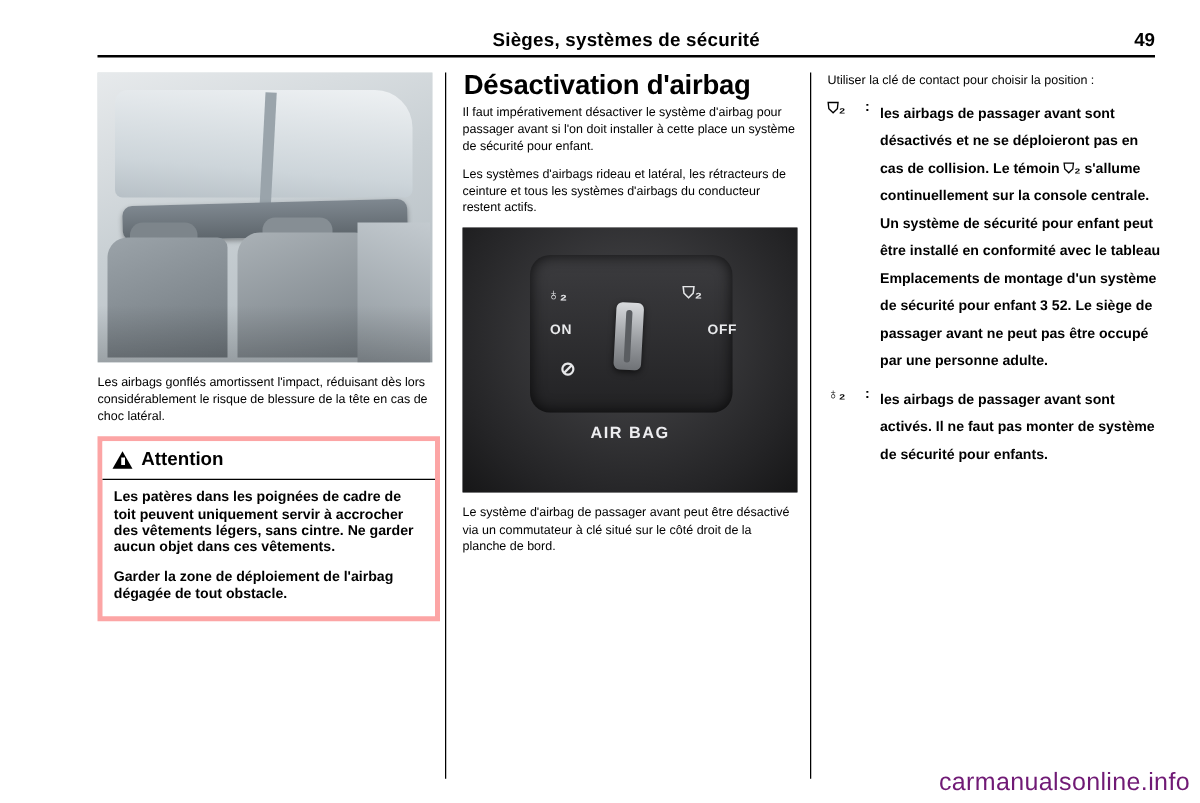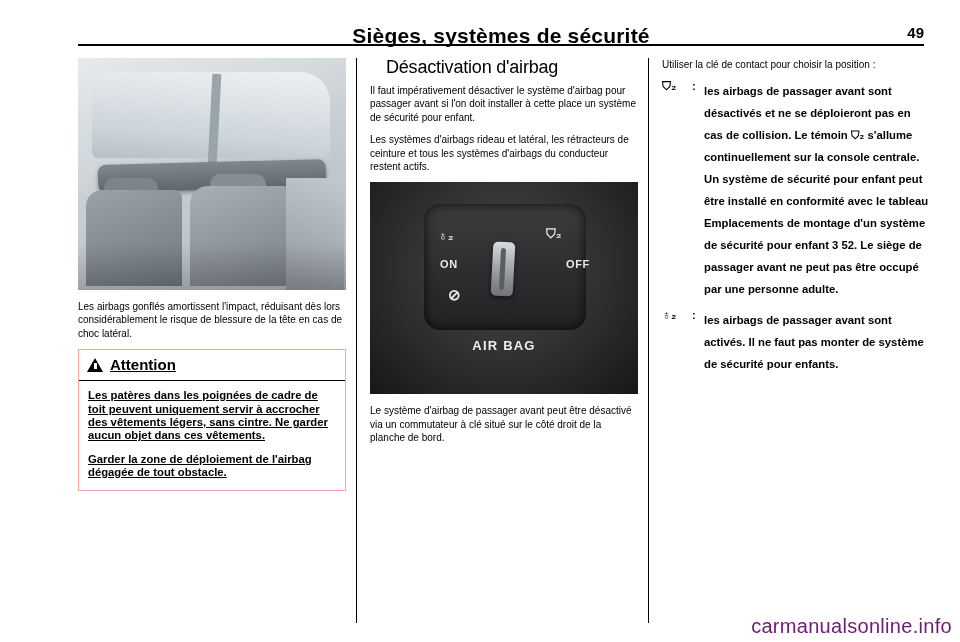--- a/index.html
+++ b/index.html
@@ -24,21 +24,21 @@
   }
   
   .page-header {
     position: absolute;
     left: 78px;
     top: 22px;
     width: 846px;
     height: 26px;
   }
   .header-title {
-    font-size: 21px;
+    font-size: 15px;
     font-weight: bold;
     text-align: center;
     letter-spacing: 0.2px;
     position: absolute;
     left: 0;
     right: 0;
     top: 2px;
   }
   .header-pageno {
     position: absolute;
@@ -78,23 +78,23 @@
 
   
   p.body {
     margin: 0 0 9px 0;
     font-size: 10px;
     font-weight: normal;
     line-height: 13.4px;
     text-align: left;
   }
   h2.section-title {
-    margin: 0 0 7px 16px;
-    font-size: 18px;
-    font-weight: normal;
+    margin: 0 0 7px 1px;
+    font-size: 22px;
+    font-weight: bold;
     line-height: 19px;
     letter-spacing: -0.2px;
   }
 
   
   .figure1 {
     position: relative;
     width: 268px;
     height: 232px;
     background: #d8dde0;
@@ -156,24 +156,23 @@
     background: linear-gradient(200deg, #c3cacf 0%, #8d959b 100%);
   }
   .fig1-shade {
     position: absolute;
     left: 0; bottom: 0; width: 268px; height: 46px;
     background: linear-gradient(0deg, rgba(0,0,0,0.18), rgba(0,0,0,0));
   }
 
   
   .attention-box {
-    border: 1px solid #fca5a5;
+    border: 4px solid #fca5a5;
     width: 266px;
     margin-top: 4px;
-    text-decoration: underline;
   }
   .attention-head {
     border-bottom: 1px solid #000000;
     background: #ffffff;
     padding: 6px 8px 7px 8px;
     display: flex;
     align-items: center;
     gap: 7px;
   }
   .warn-icon {

